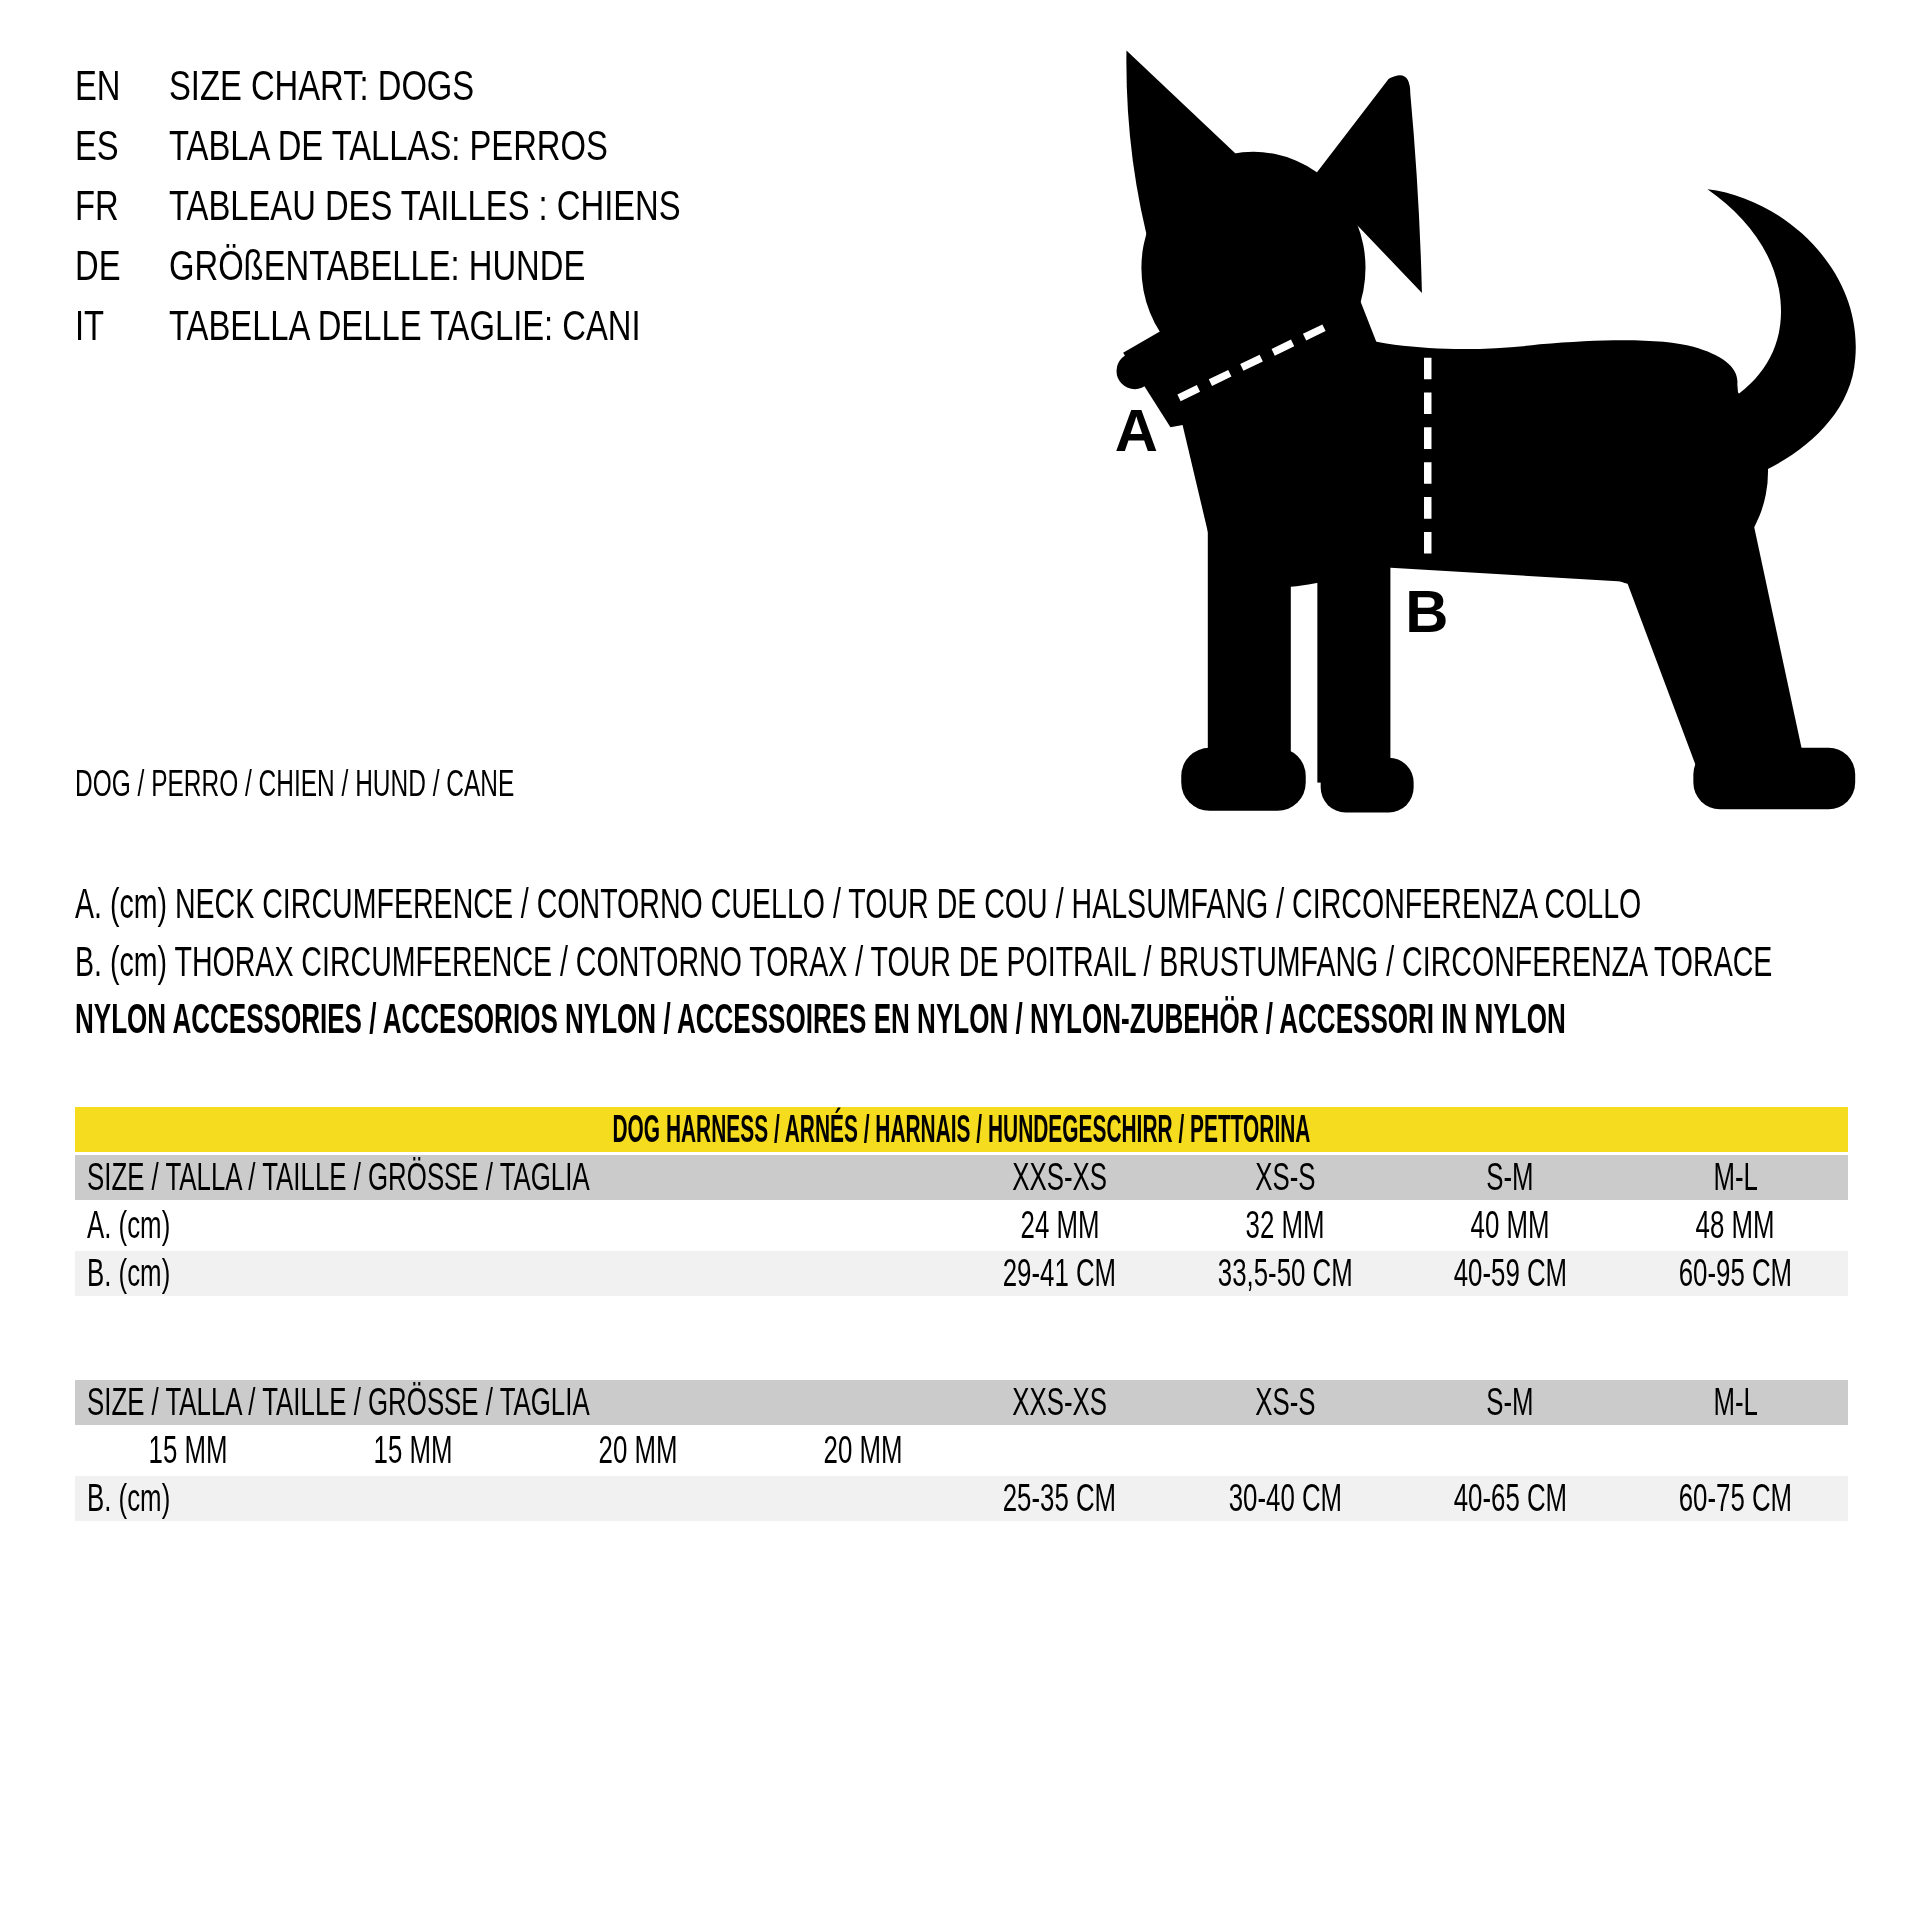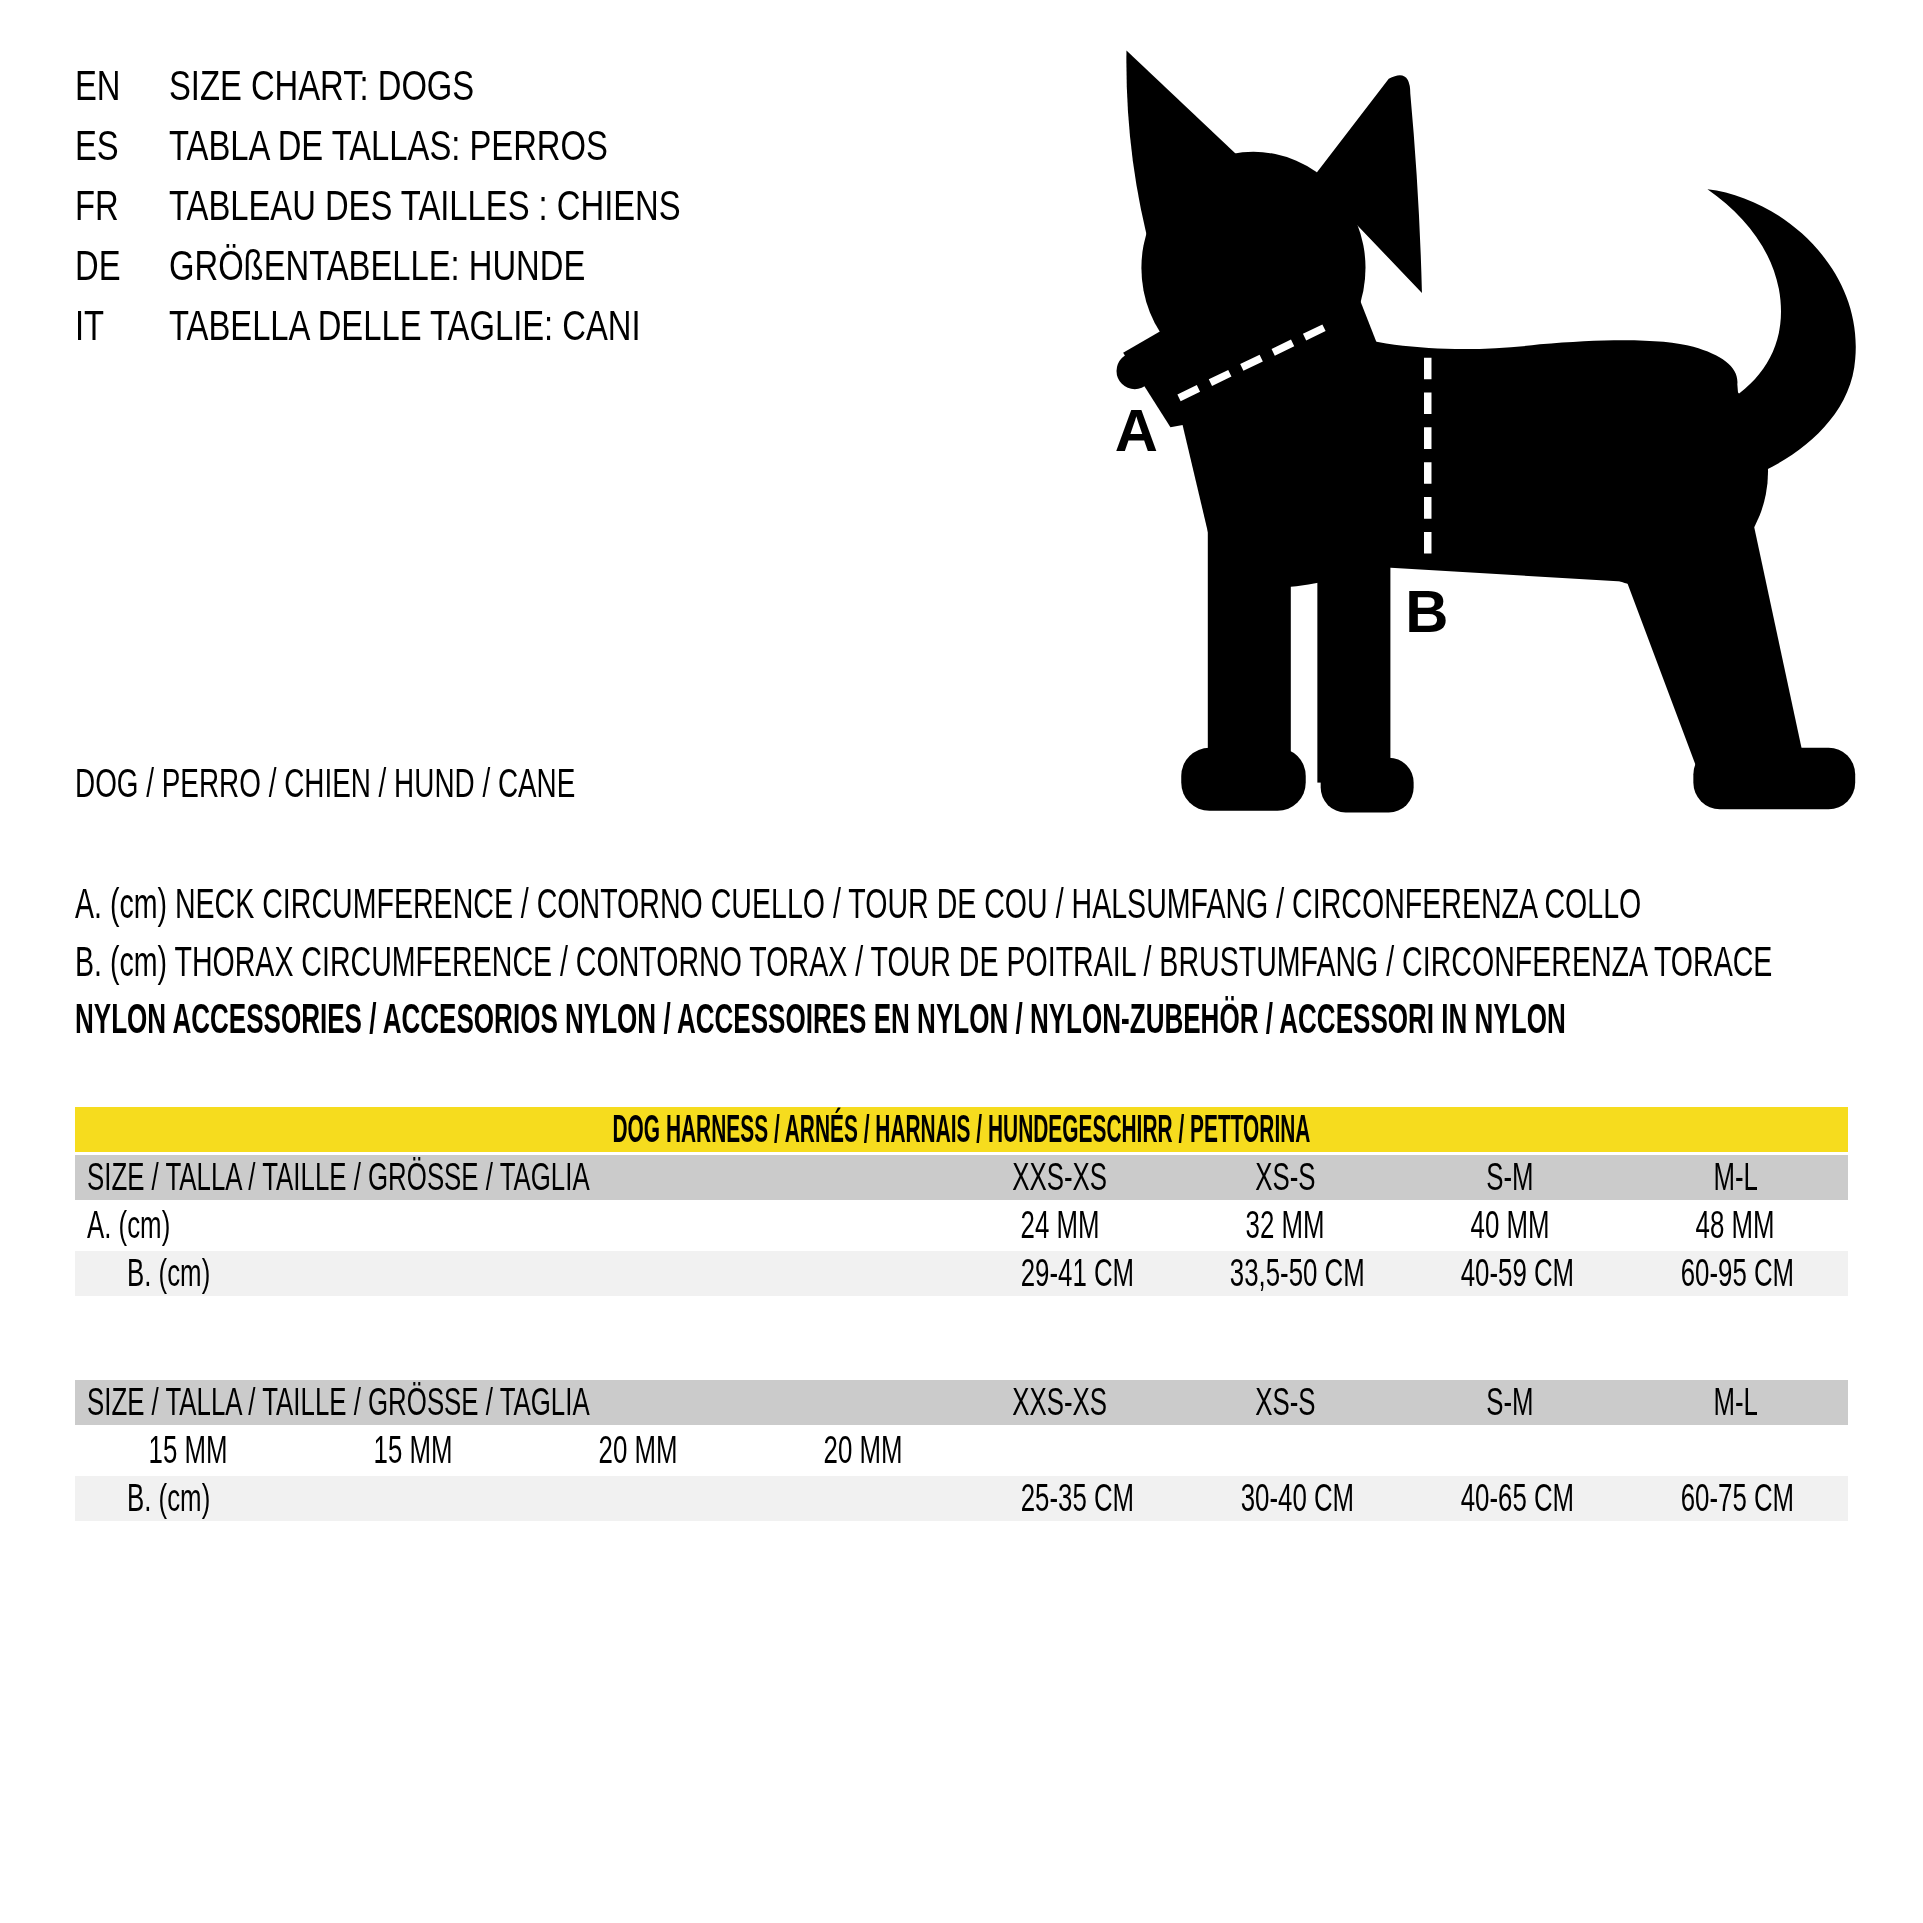--- a/index.html
+++ b/index.html
@@ -20,34 +20,34 @@
   .lang-row  { height:60px; line-height:60px; font-size:42px; }
   .lang-code { position:absolute; left:0; }
   .lang-row  { position:relative; }
   .lang-label{ position:absolute; left:94px; }
 
   
   .dog-wrap { position:absolute; left:1075px; top:19px; width:830px; height:830px; }
   .dog-wrap svg { width:100%; height:100%; }
 
   
-  .caption   { position:absolute; left:75px; top:761px; height:45px; line-height:45px; font-size:41px; }
+  .caption   { position:absolute; left:75px; top:761px; height:45px; line-height:45px; font-size:36px; }
   .mline     { position:absolute; left:75px; height:45px; line-height:45px; font-size:42px; }
   .mline.a   { top:881px; }
   .mline.b   { top:939px; }
   .mline.mat { top:996px; }
 
   
   .stable { position:absolute; left:75px; width:1773px; }
   .stable.t1 { top:1107px; }
   .stable.t2 { top:1380px; }
   .trow { display:flex; align-items:center; height:45px; margin-bottom:3px; font-size:38px; }
   .trow.title { background:#F6DC1E; justify-content:center; }
   .trow.head  { background:#CBCBCB; }
-  .trow.alt   { background:#F1F1F1;padding-left:40px; }
+  .trow.alt   { background:#F1F1F1; }
   .c-label { width:49.2%; box-sizing:border-box; padding-left:12px; text-align:left; }
   .c-val   { width:12.7%; text-align:center; }
 </style>
 </head>
 <body>
 
 <div class="canvas">
 
   <div class="lang-block">
     <div class="lang-row">

